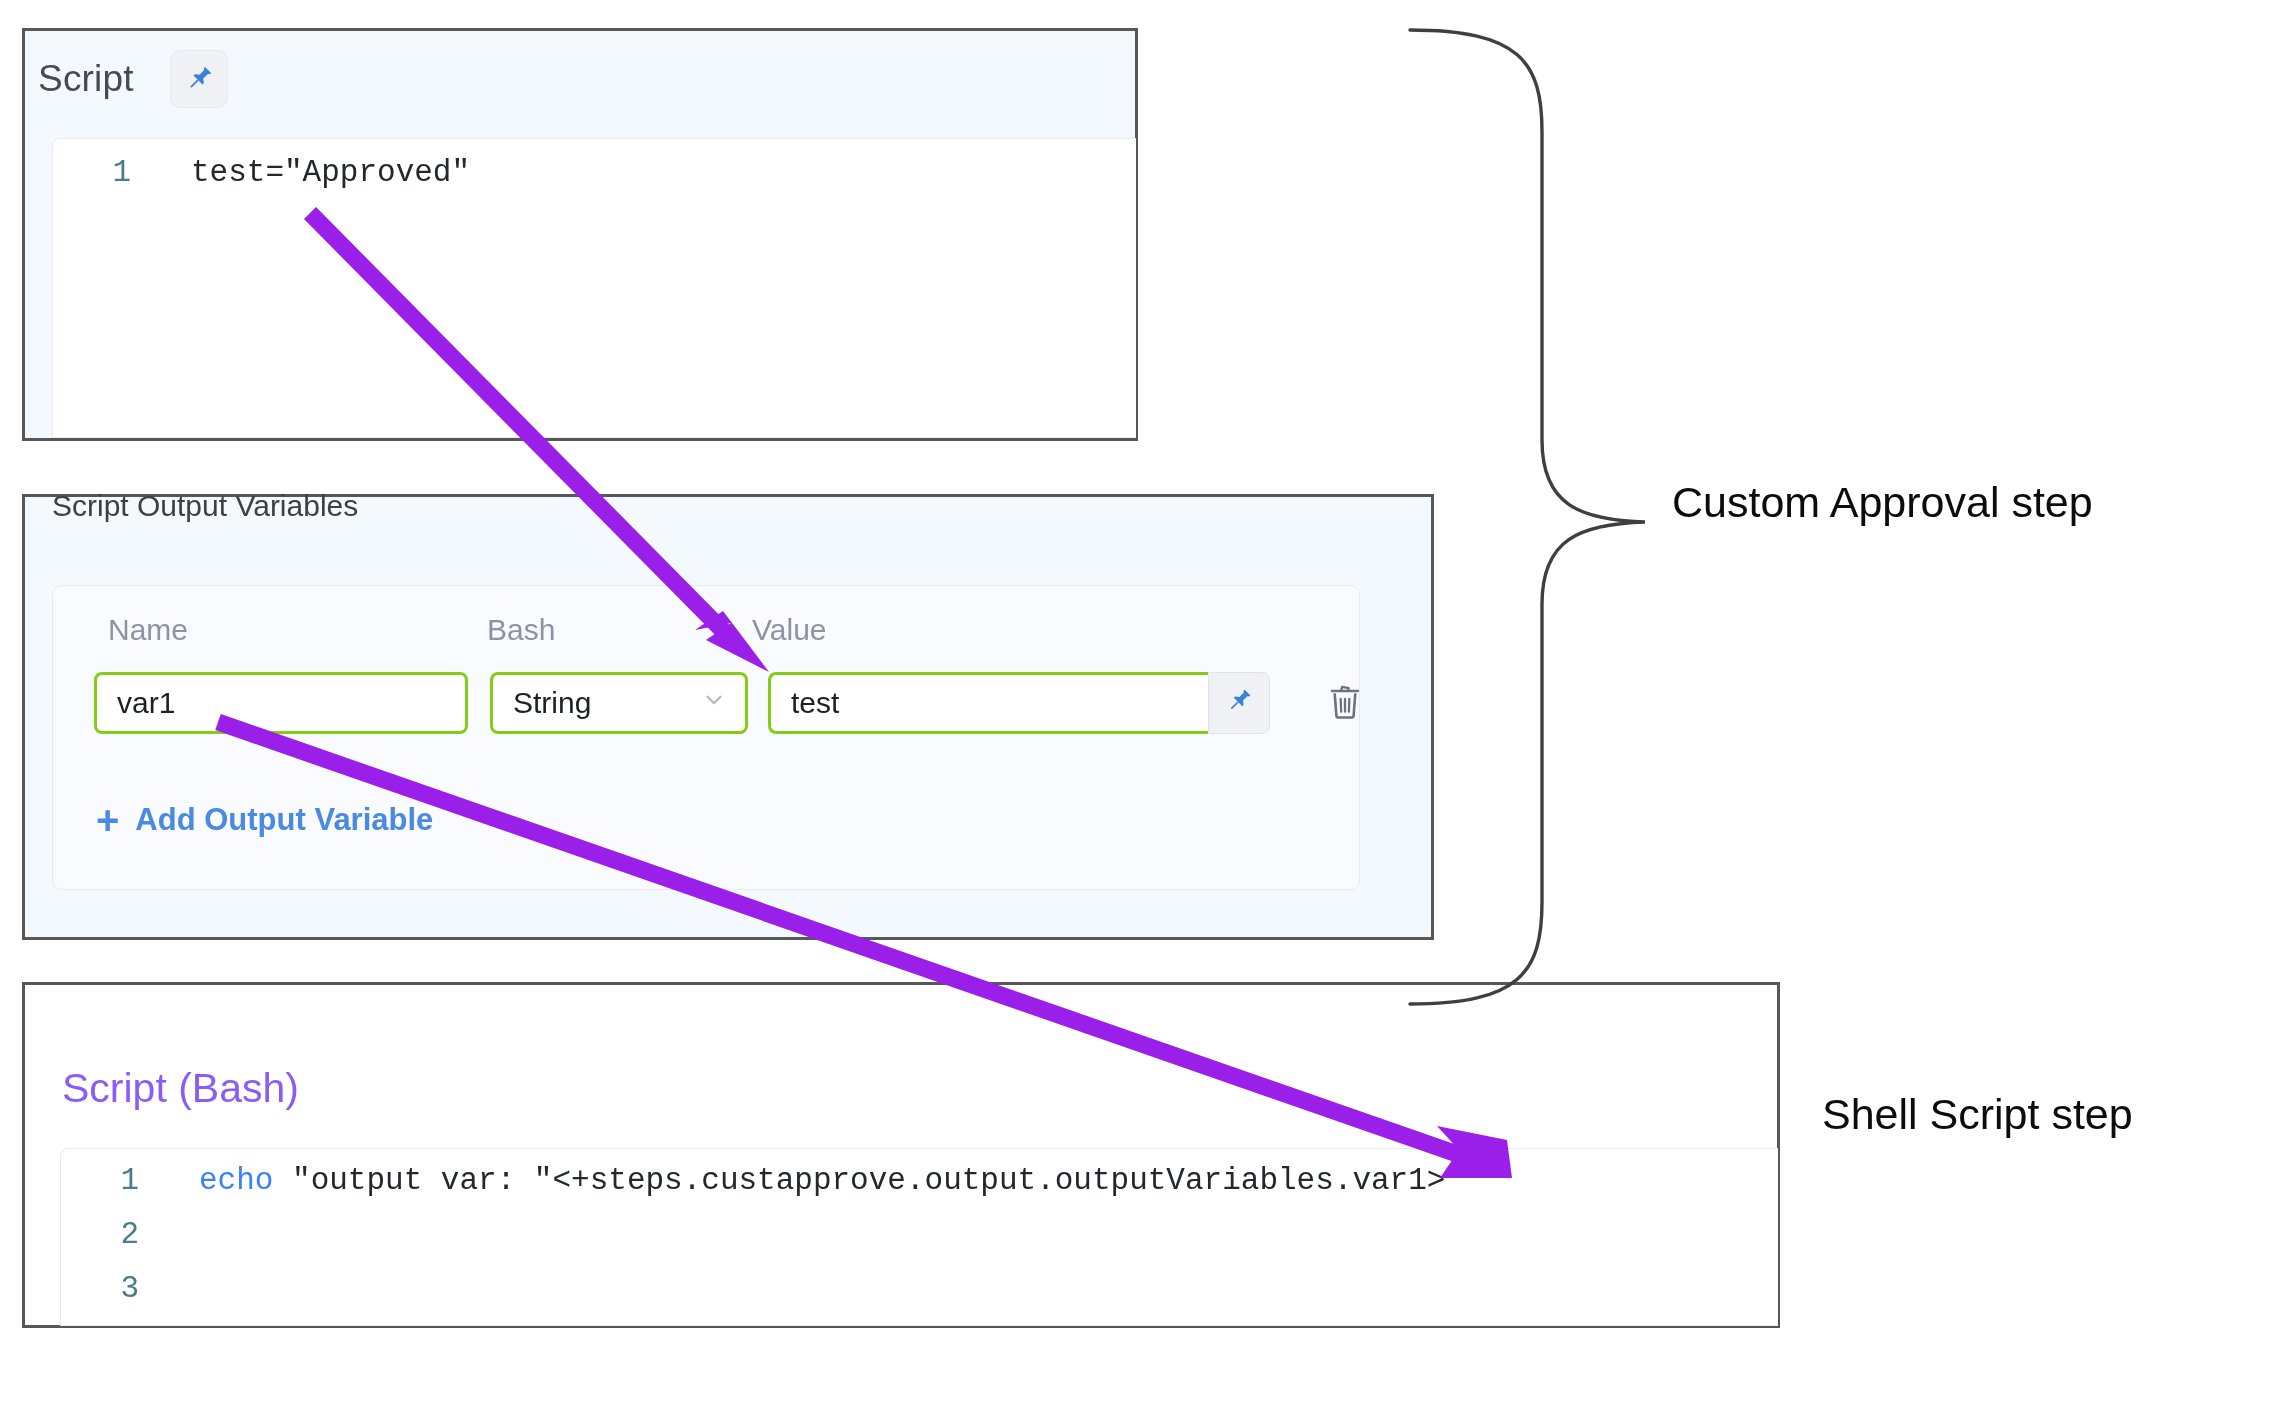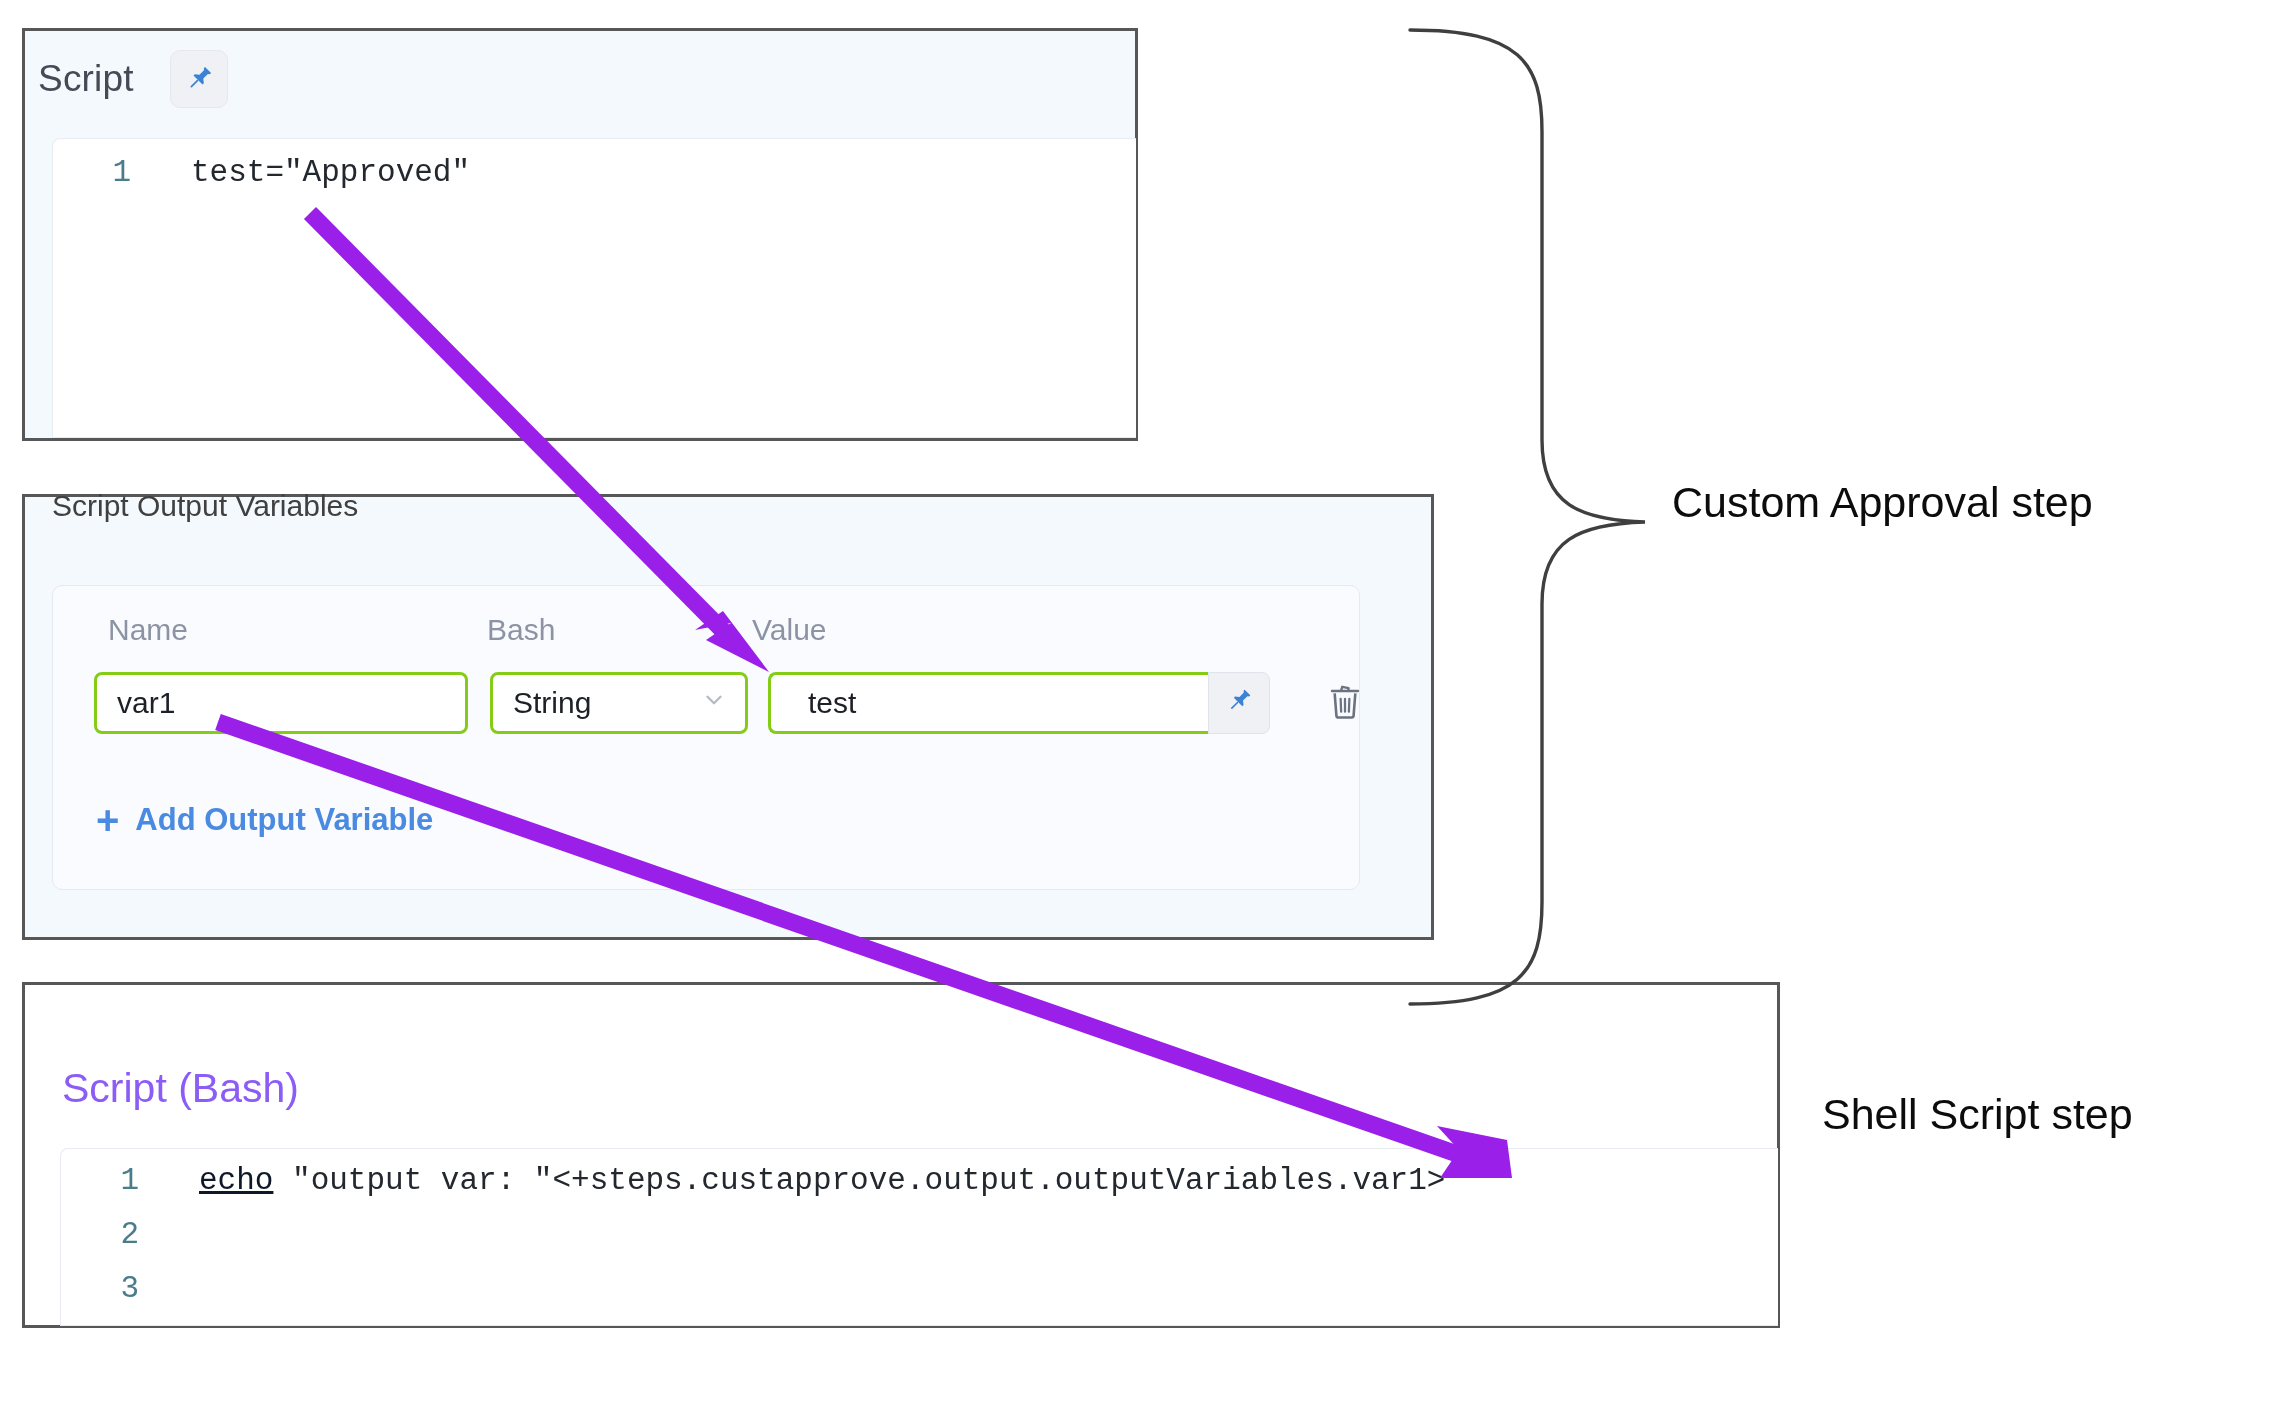--- a/index.html
+++ b/index.html
@@ -92,21 +92,21 @@
     font-family: "Liberation Mono", monospace;
     flex: none;
   }
   .codetext {
     padding-left: 60px;
     font-size: 31px;
     color: #23272e;
     font-family: "Liberation Mono", monospace;
     white-space: pre;
   }
-  .kw { color: #0f172a; text-decoration: underline; }
+  .kw { color: #3b82f6; }
   #editor-top .code-line:first-child { padding-top: 16px; }
   #editor-bottom .code-line:first-child { padding-top: 14px; }
 
   
   .outvars-title {
     position: absolute;
     left: 52px; top: 489px;
     font-size: 30px;
     color: #404040;
   }
@@ -136,21 +136,21 @@
     box-sizing: border-box;
     display: flex;
     align-items: center;
     font-size: 30px;
     color: #1d2026;
   }
   #field-name  { left: 94px;  top: 672px; width: 374px; height: 62px; padding-left: 20px; }
   #field-type  { left: 490px; top: 672px; width: 258px; height: 62px; padding-left: 20px;
                  justify-content: space-between; padding-right: 18px; align-items: center; }
   #field-value { left: 768px; top: 672px; width: 440px; height: 62px;
-                 border-radius: 8px 0 0 8px; border-right: none; padding-left: 37px; }
+                 border-radius: 8px 0 0 8px; border-right: none; padding-left: 20px; }
   .value-pin {
     position: absolute;
     left: 1208px; top: 672px;
     width: 62px; height: 62px;
     background: #f0f1f5;
     border: 1px solid #dfe3ec;
     border-radius: 0 8px 8px 0;
     box-sizing: border-box;
     display: flex; align-items: center; justify-content: center;
   }

